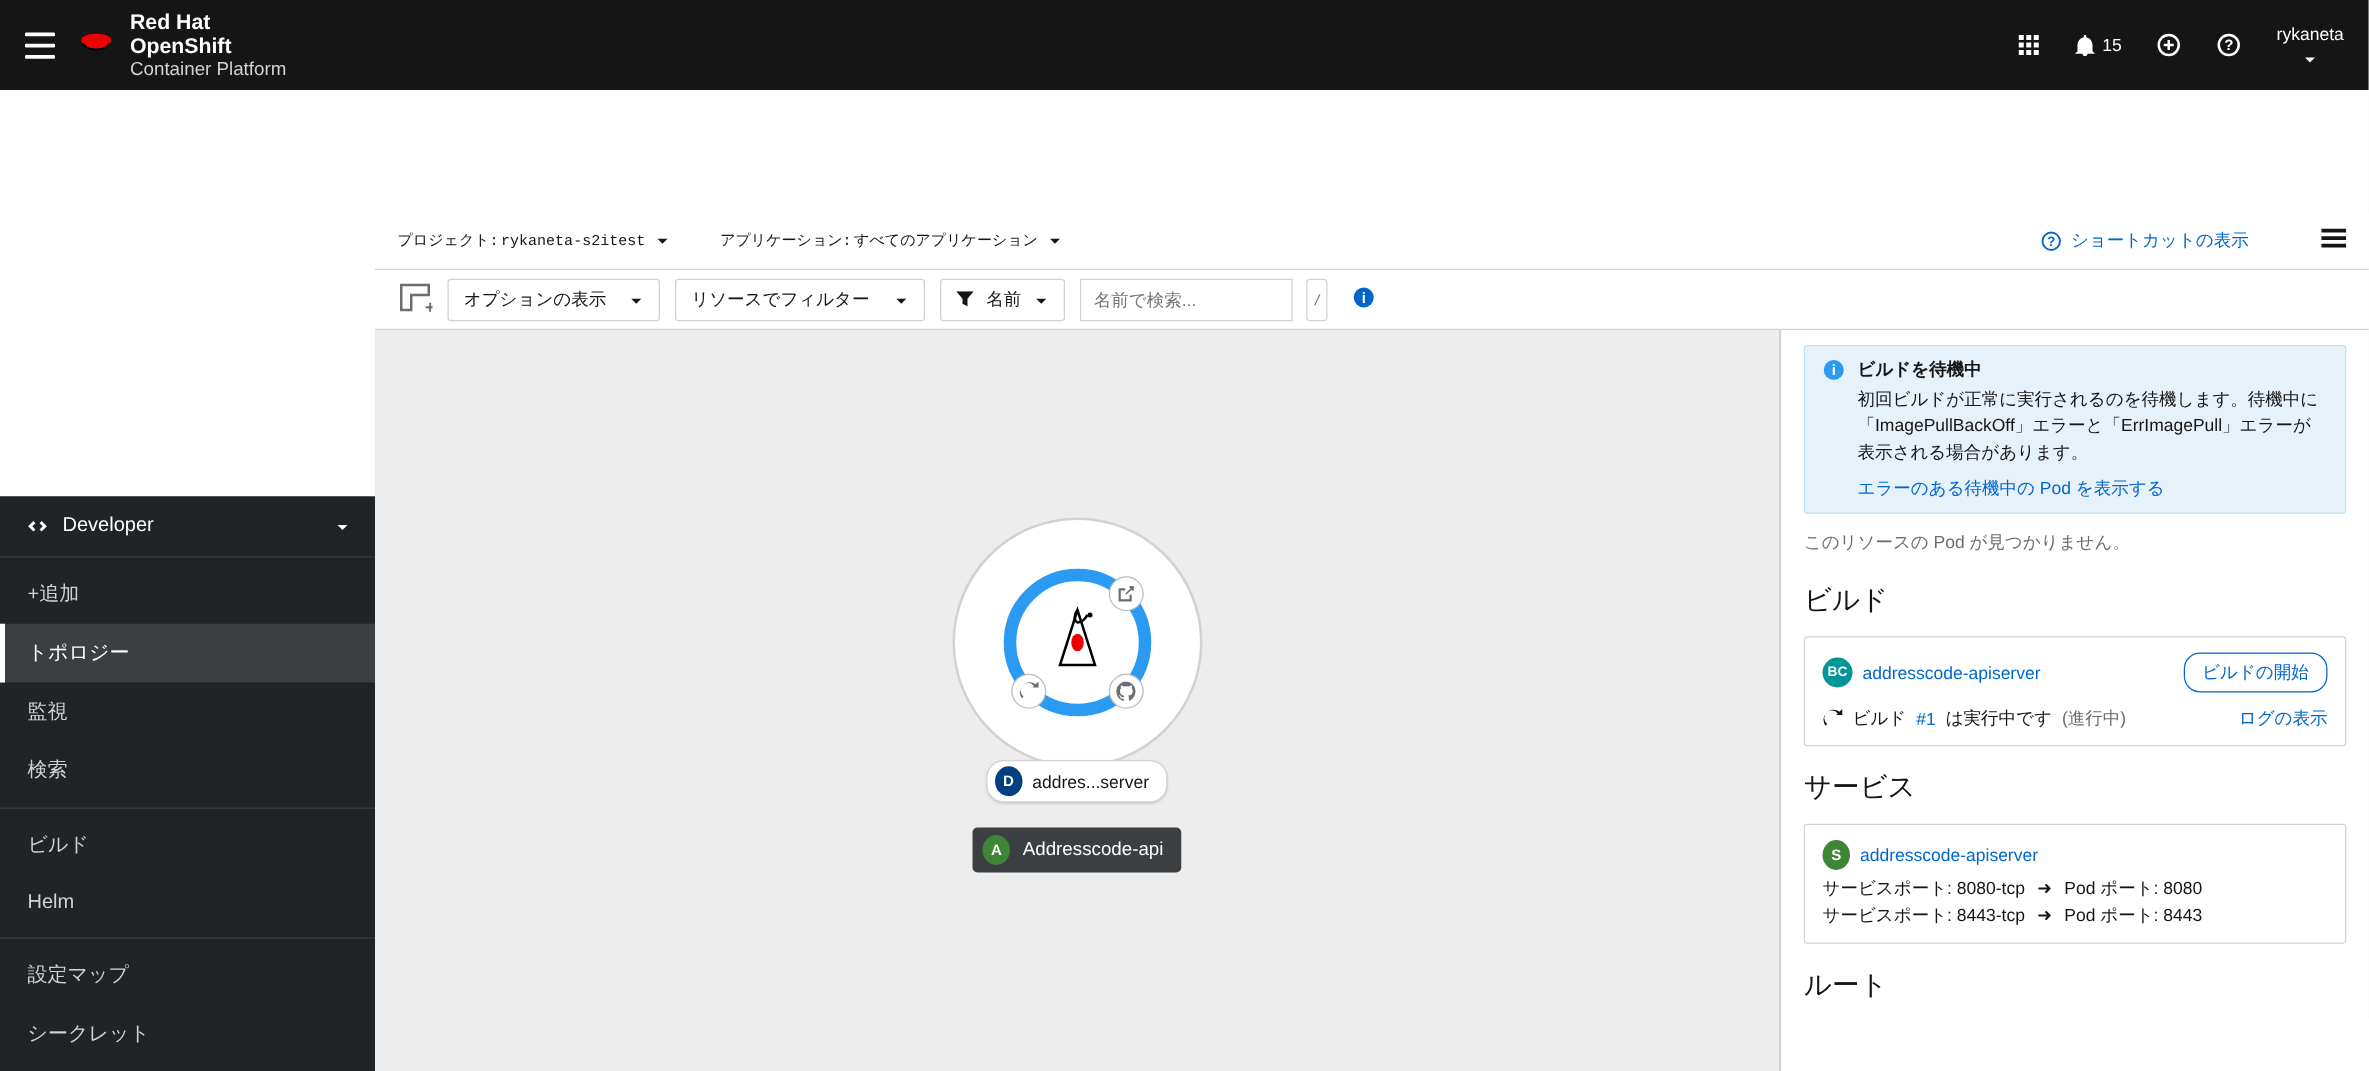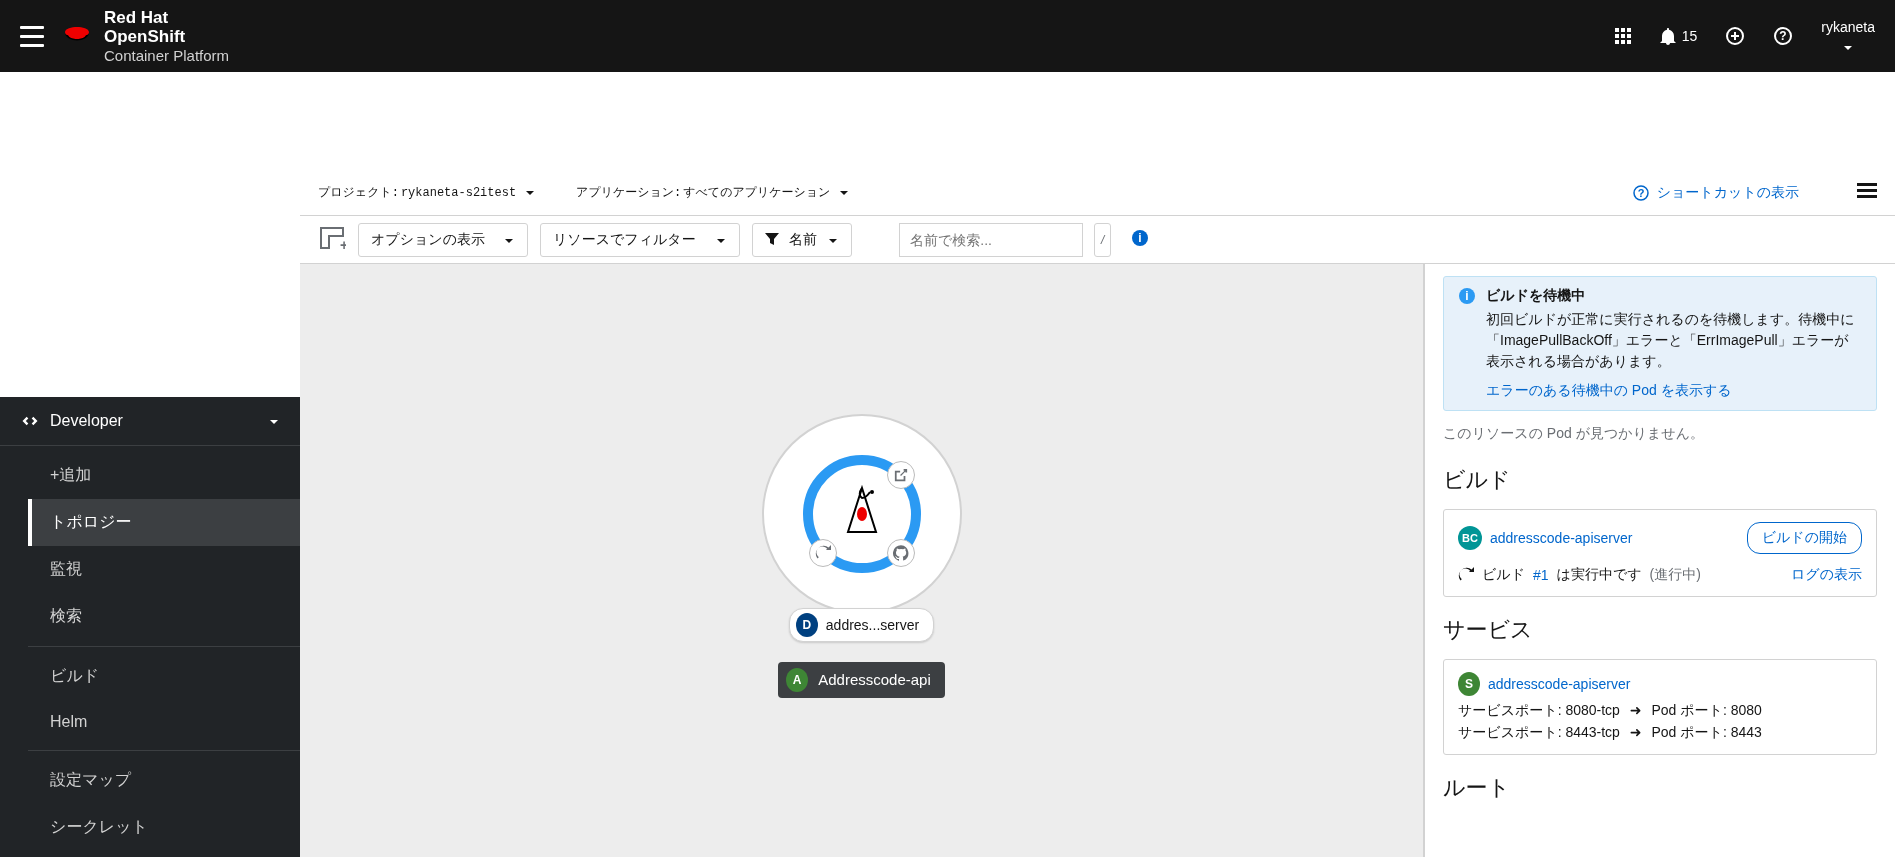--- a/index.html
+++ b/index.html
@@ -60,21 +60,21 @@
     flex-shrink:0;
   }
   .perspective{
     padding:14px 20px;
     border-bottom:1px solid #3c3f42;
     display:flex;align-items:center;justify-content:space-between;
     cursor:pointer;
   }
   .perspective-left{display:flex;align-items:center;gap:10px;font-size:16px;}
   .persp-icon{width:20px;height:20px;fill:#fff;}
-  .nav-group{padding:6px 0;border-bottom:1px solid #3c3f42;margin-left:28px;}
+  .nav-group{padding:6px 0;border-bottom:1px solid #3c3f42;}
   .nav-item{
     padding:13px 22px;
     font-size:16px;
     cursor:pointer;
     color:#d2d2d2;
   }
   .nav-item.active{
     background:var(--pf-sidebar-hover);
     border-left:4px solid #fff;
     padding-left:18px;
@@ -103,21 +103,21 @@
     padding:6px 12px;
     display:flex;align-items:center;gap:10px;
     font-size:14px;background:#fff;cursor:pointer;
     height:34px;
   }
   .pf-select.minw1{min-width:170px;justify-content:space-between;}
   .pf-select.minw2{min-width:200px;justify-content:space-between;}
   .pf-select.filter-type{min-width:90px;justify-content:space-between;}
   .search-input{
     border:1px solid var(--pf-border);
-    padding:6px 10px;height:34px;width:184px;font-size:14px;margin-left:35px;
+    padding:6px 10px;height:34px;width:170px;font-size:14px;
   }
   .kbd{
     border:1px solid var(--pf-border);padding:2px 6px;border-radius:3px;font-size:12px;color:#6a6e73;
     background:#fff;margin-left:-1px;height:34px;display:flex;align-items:center;font-style:italic;
   }
   .info-icon{margin-left:8px;color:var(--pf-blue);cursor:pointer;}
   
   .workarea{flex:1;display:flex;min-height:0;background:var(--pf-gray-bg);}
   .canvas{flex:1;position:relative;background:var(--pf-gray-bg);}
   .node-group{

